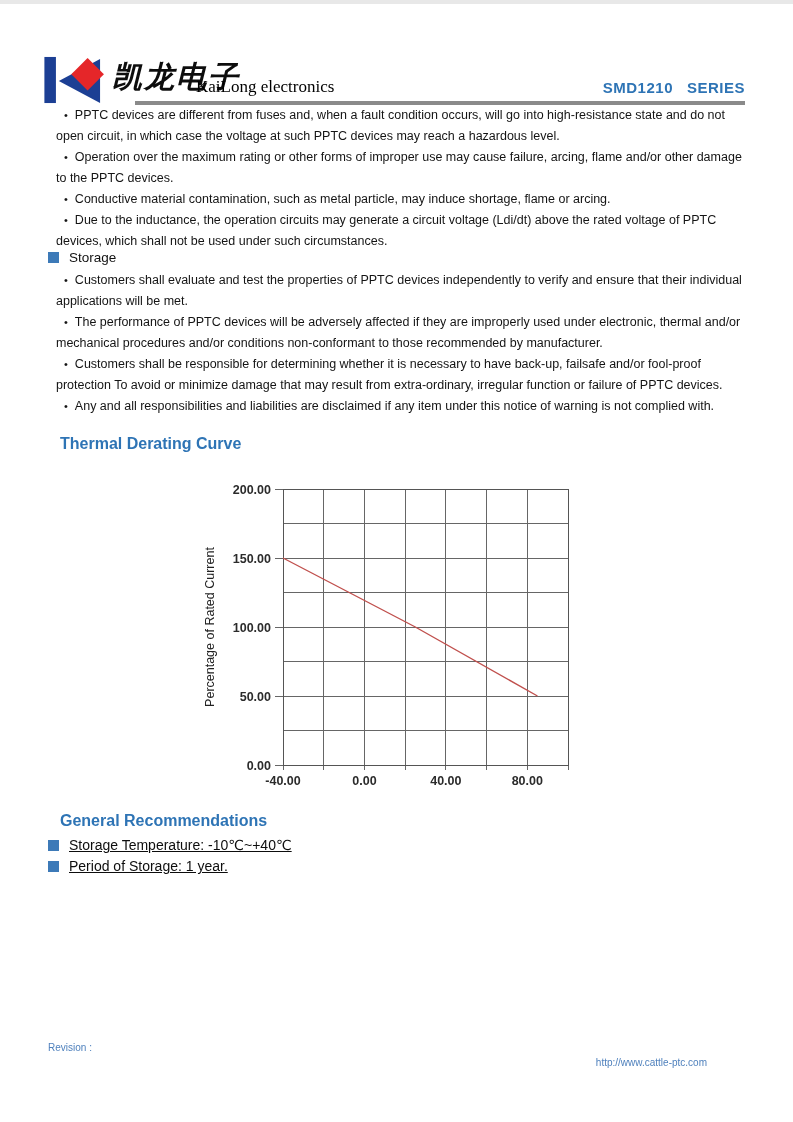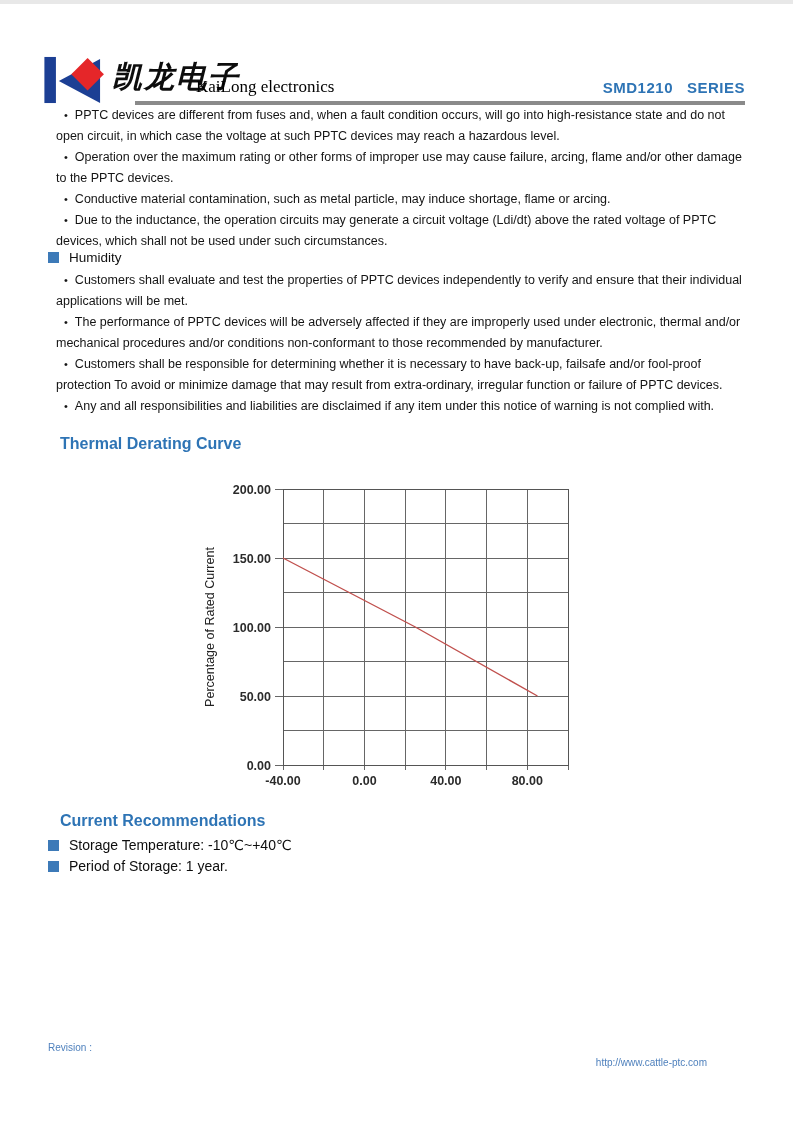--- a/index.html
+++ b/index.html
@@ -22,21 +22,21 @@
   .warnings{top:101px;}
   .gen-list{top:266px;}
   p.bullet-line{margin:0;text-indent:8px;}
   p.bullet-line .dot{margin-right:7px;font-size:11px;}
   .sq{display:inline-block;width:11px;height:11px;background:var(--bullet);margin-right:10px;vertical-align:-1px;}
   .general-head{position:absolute;left:48px;top:246px;font-size:13.5px;color:#111;}
   .section-title{position:absolute;left:60px;font-size:16px;font-weight:bold;color:var(--accent);}
   .thermal-title{top:431px;}
   .storage-title{top:808px;}
   .storage-list{position:absolute;left:48px;top:831px;font-size:14px;line-height:21.3px;color:#0d0d0d;}
-  .storage-list p{margin:0;}
+  .storage-list p{margin:0;text-decoration:underline;}
   
   .chart-wrap{position:absolute;left:200px;top:476px;width:380px;height:312px;}
   svg text{font-family:"Liberation Sans","DejaVu Sans",sans-serif;}
   
   .footer-revision{position:absolute;left:48px;top:1038px;font-size:10px;color:var(--footer);}
   .footer-url{position:absolute;right:86px;top:1053px;font-size:10px;color:var(--footer);cursor:pointer;}
 </style>
 </head>
 <body>
 
@@ -57,21 +57,21 @@
       <p class="bullet-line"><span class="dot">•</span><span>PPTC devices are different from fuses and, when a fault condition occurs, will go into high-resistance state and do not open circuit, in which case the voltage at such PPTC devices may reach a hazardous level.</span></p>
 
       <p class="bullet-line"><span class="dot">•</span><span>Operation over the maximum rating or other forms of improper use may cause failure, arcing, flame and/or other damage to the PPTC devices.</span></p>
 
       <p class="bullet-line"><span class="dot">•</span><span>Conductive material contamination, such as metal particle, may induce shortage, flame or arcing.</span></p>
 
       <p class="bullet-line"><span class="dot">•</span><span>Due to the inductance, the operation circuits may generate a circuit voltage (Ldi/dt) above the rated voltage of PPTC devices, which shall not be used under such circumstances.</span></p>
     </div>
 
   <div class="general-head">
-    <span class="sq"></span><span>Humidity</span>
+    <span class="sq"></span><span>Storage</span>
   </div>
 
   <div class="textcol gen-list">
 
       <p class="bullet-line"><span class="dot">•</span><span>Customers shall evaluate and test the properties of PPTC devices independently to verify and ensure that their individual applications will be met.</span></p>
 
       <p class="bullet-line"><span class="dot">•</span><span>The performance of PPTC devices will be adversely affected if they are improperly used under electronic, thermal and/or mechanical procedures and/or conditions non-conformant to those recommended by manufacturer.</span></p>
 
       <p class="bullet-line"><span class="dot">•</span><span>Customers shall be responsible for determining whether it is necessary to have back-up, failsafe and/or fool-proof protection To avoid or minimize damage that may result from extra-ordinary, irregular function or failure of PPTC devices.</span></p>
 
@@ -112,21 +112,21 @@
         <text x="71" y="220.5" text-anchor="end" font-size="12.5" font-weight="bold" fill="#2b2b2b">50.00</text>
         <text x="71" y="289.5" text-anchor="end" font-size="12.5" font-weight="bold" fill="#2b2b2b">0.00</text>
         <text x="83" y="305" text-anchor="middle" font-size="12.5" font-weight="bold" fill="#2b2b2b">-40.00</text>
         <text x="164.42857142857144" y="305" text-anchor="middle" font-size="12.5" font-weight="bold" fill="#2b2b2b">0.00</text>
         <text x="245.85714285714286" y="305" text-anchor="middle" font-size="12.5" font-weight="bold" fill="#2b2b2b">40.00</text>
         <text x="327.2857142857143" y="305" text-anchor="middle" font-size="12.5" font-weight="bold" fill="#2b2b2b">80.00</text>
         <text x="14" y="147" text-anchor="middle" font-size="12.5" fill="#222" transform="rotate(-90 14 147)">Percentage of Rated Current</text>
       </svg>
   </div>
 
-  <div class="section-title storage-title">Current Recommendations</div>
+  <div class="section-title storage-title">General Recommendations</div>
   <div class="storage-list">
 
       <p><span class="sq"></span><span>Storage Temperature: -10℃~+40℃</span></p>
 
 
 
       <p><span class="sq"></span><span>Period of Storage: 1 year.</span></p>
     </div>
 
   <div class="footer-revision">Revision :</div>

